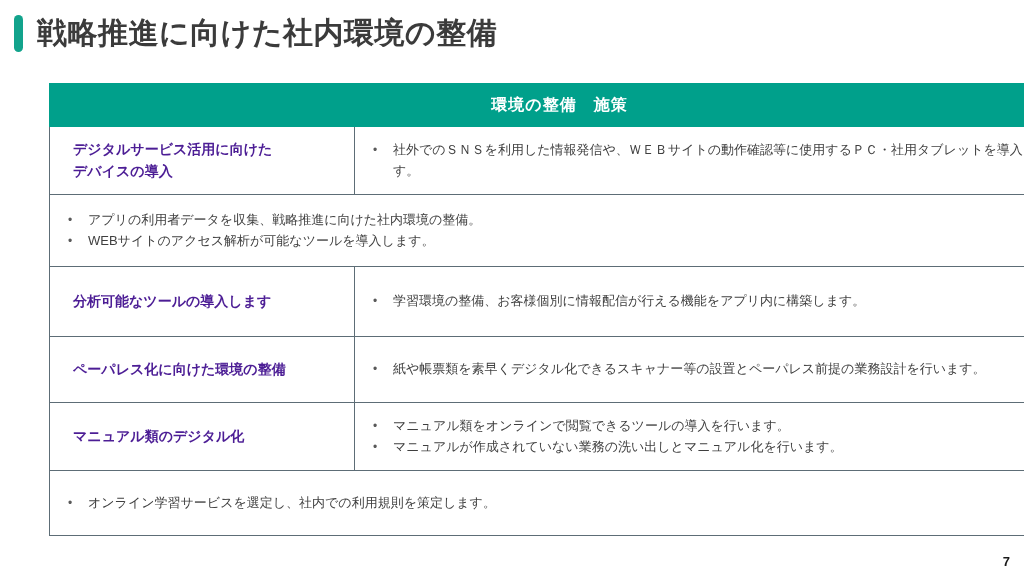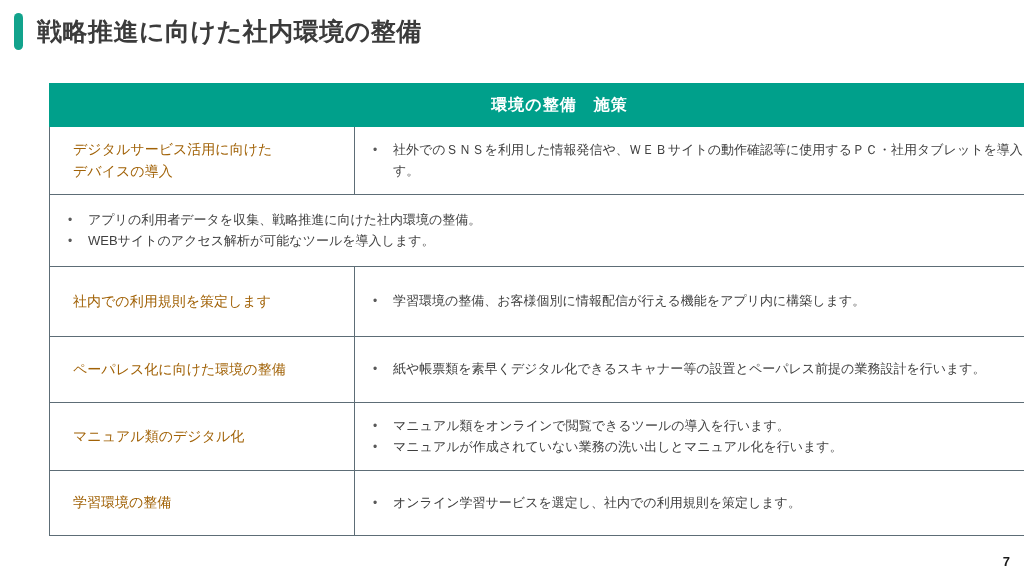--- a/index.html
+++ b/index.html
@@ -27,21 +27,21 @@
   .accent-bar {
     width: 9px;
     height: 37px;
     border-radius: 5px;
     background: #12A38C;
     margin-right: 14px;
     flex: 0 0 auto;
   }
   .slide-title {
     margin: 0;
-    font-size: 25px;
+    font-size: 30px;
     font-weight: bold;
     color: #3B3B3B;
     letter-spacing: 0.5px;
     white-space: nowrap;
   }
 
   
   .measures-table {
     position: absolute;
     left: 33px;
@@ -77,22 +77,22 @@
   .row:nth-child(5) { height: 68px; }
   .row:nth-child(6) { height: 64px; }
   .cell-label {
     flex: 0 0 305px;
     box-sizing: border-box;
     border-right: 1px solid #5D6D76;
     display: flex;
     align-items: center;
     padding: 4px 12px 4px 23px;
     font-size: 14px;
-    font-weight: normal;
-    color: #a16207;
+    font-weight: bold;
+    color: #4c1d95;
     line-height: 1.55;
     white-space: pre-line;
   }
   .cell-bullets {
     flex: 1 1 auto;
     display: flex;
     flex-direction: column;
     justify-content: center;
     padding: 4px 14px 4px 15px;
     box-sizing: border-box;
@@ -156,21 +156,21 @@
   </div>
 
   <div class="bullet-line">
     <span class="bullet-marker">•</span>
     <span class="bullet-text">WEBサイトのアクセス解析が可能なツールを導入します。</span>
   </div>
 </div>
   </div>
 
   <div class="row">
-    <div class="cell-label">社内での利用規則を策定します</div>
+    <div class="cell-label">分析可能なツールの導入します</div>
     <div class="cell-bullets">
   <div class="bullet-line">
     <span class="bullet-marker">•</span>
     <span class="bullet-text">学習環境の整備、お客様個別に情報配信が行える機能をアプリ内に構築します。</span>
   </div>
 </div>
   </div>
 
   <div class="row">
     <div class="cell-label">ペーパレス化に向けた環境の整備</div>
@@ -191,21 +191,20 @@
   </div>
 
   <div class="bullet-line">
     <span class="bullet-marker">•</span>
     <span class="bullet-text">マニュアルが作成されていない業務の洗い出しとマニュアル化を行います。</span>
   </div>
 </div>
   </div>
 
   <div class="row">
-    <div class="cell-label">学習環境の整備</div>
     <div class="cell-bullets">
   <div class="bullet-line">
     <span class="bullet-marker">•</span>
     <span class="bullet-text">オンライン学習サービスを選定し、社内での利用規則を策定します。</span>
   </div>
 </div>
   </div>
 </div>
   </div>
 

